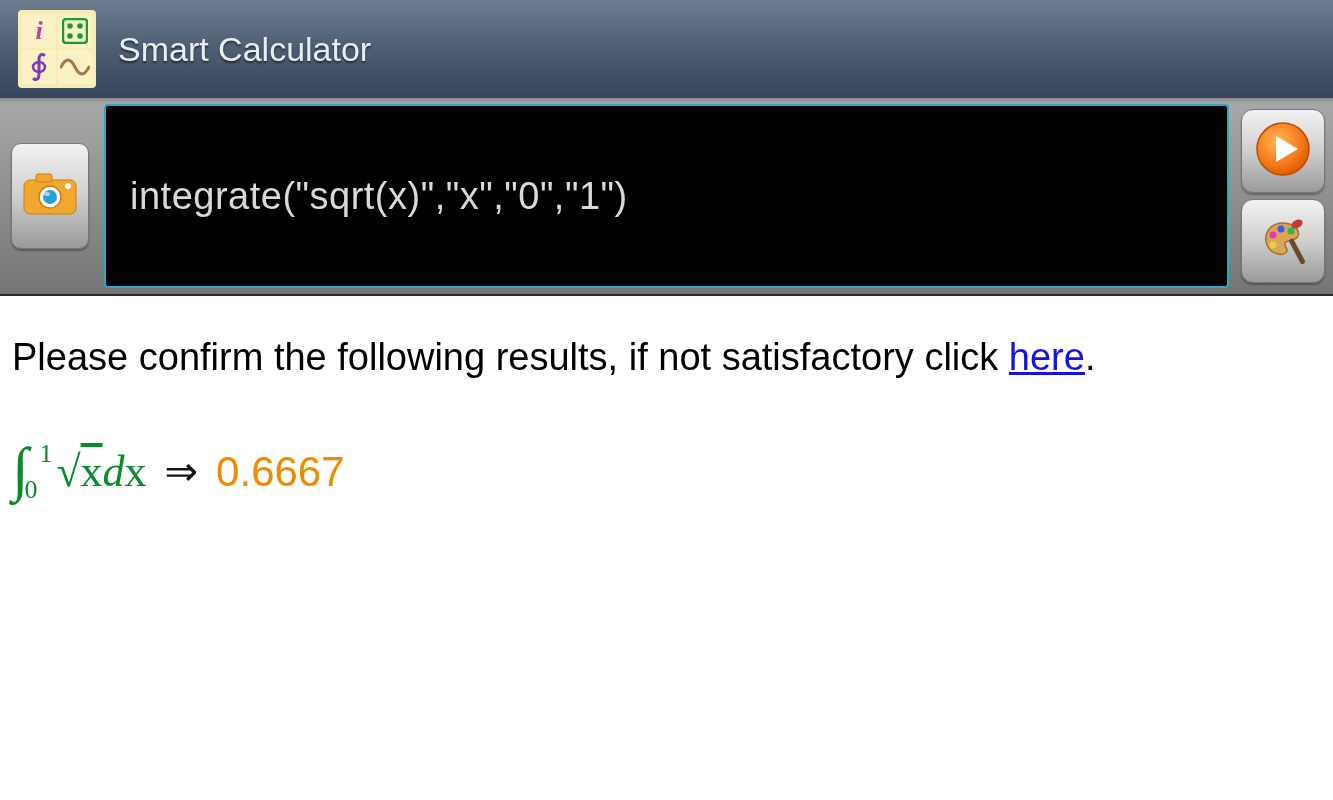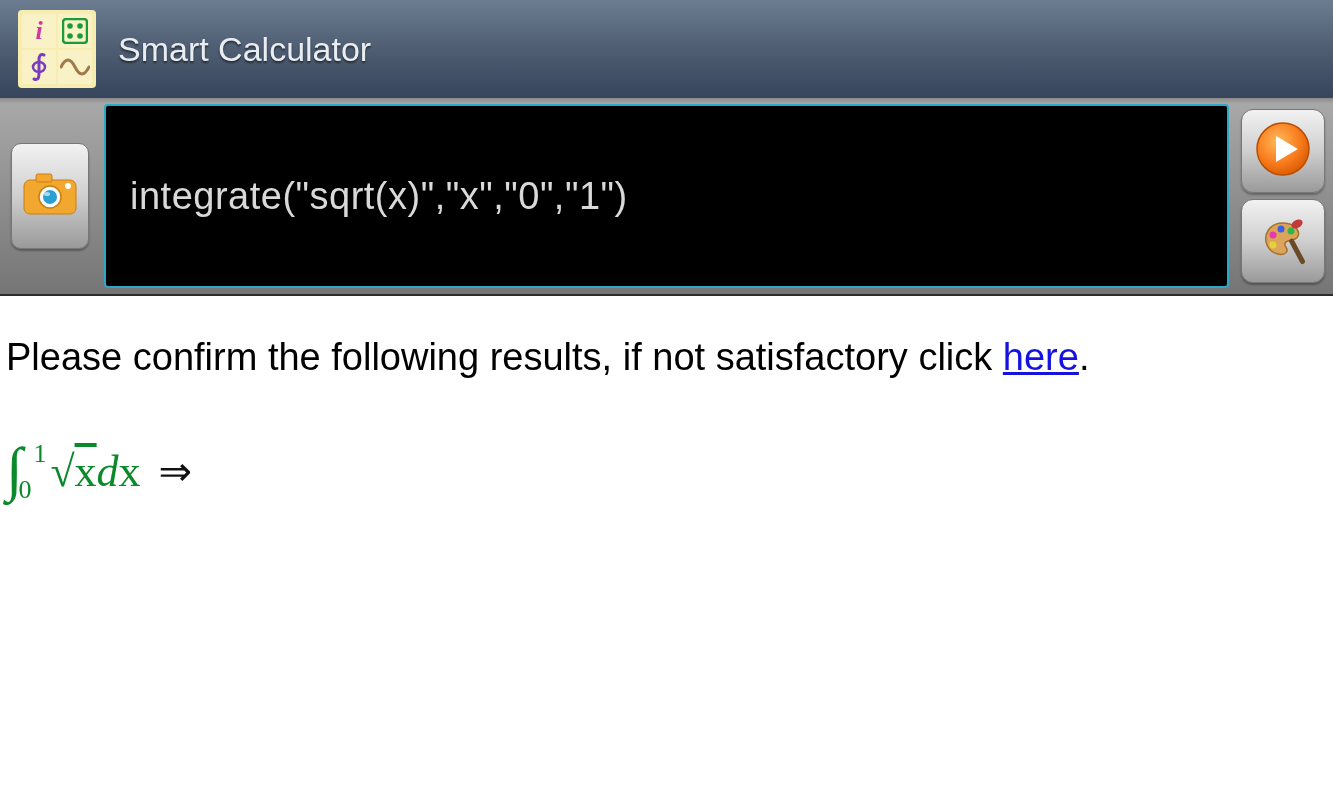--- a/index.html
+++ b/index.html
@@ -111,21 +111,21 @@
   }
   .input-text {
     color: #d9d9d9;
     font-size: 38px;
     font-family: Arial, sans-serif;
     letter-spacing: 0.5px;
   }
 
   
   .result-area {
-    padding: 36px 6px;
+    padding: 36px 12px;
     color: #000;
   }
   .confirm-line {
     font-size: 38px;
     line-height: 1.35;
   }
   .confirm-line a {
     color: #1613e0;
     text-decoration: underline;
   }
@@ -241,14 +241,15 @@
     <span class="expr">
       <span class="intsym">∫</span>
         <span class="sub">0</span>
         <span class="sup">1</span>
       <span class="radic">√</span>
         <span class="overline">x</span>
         <span class="dx-d">d</span>
         <span class="dx-x">x</span>
     </span>
     <span class="arrow">⇒</span>
+    <span class="answer">0.6667</span>
   </div>
 </div>
 
 </body></html>

